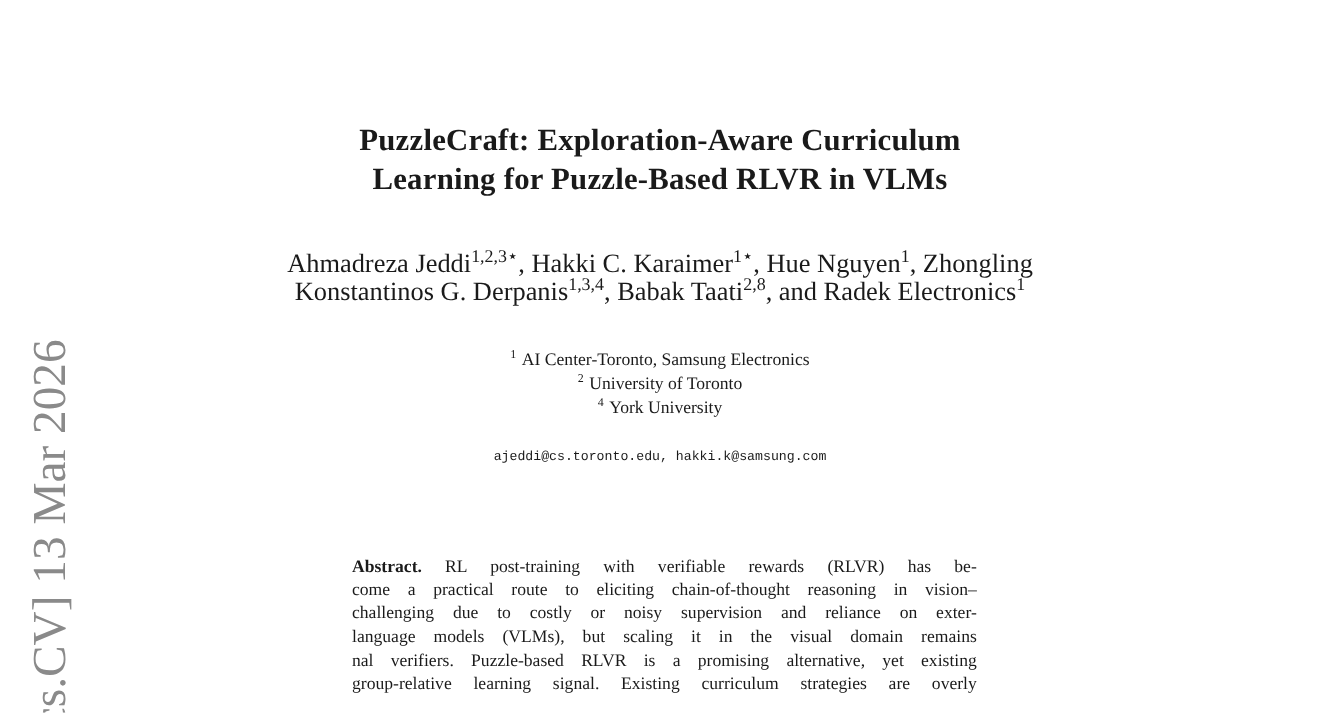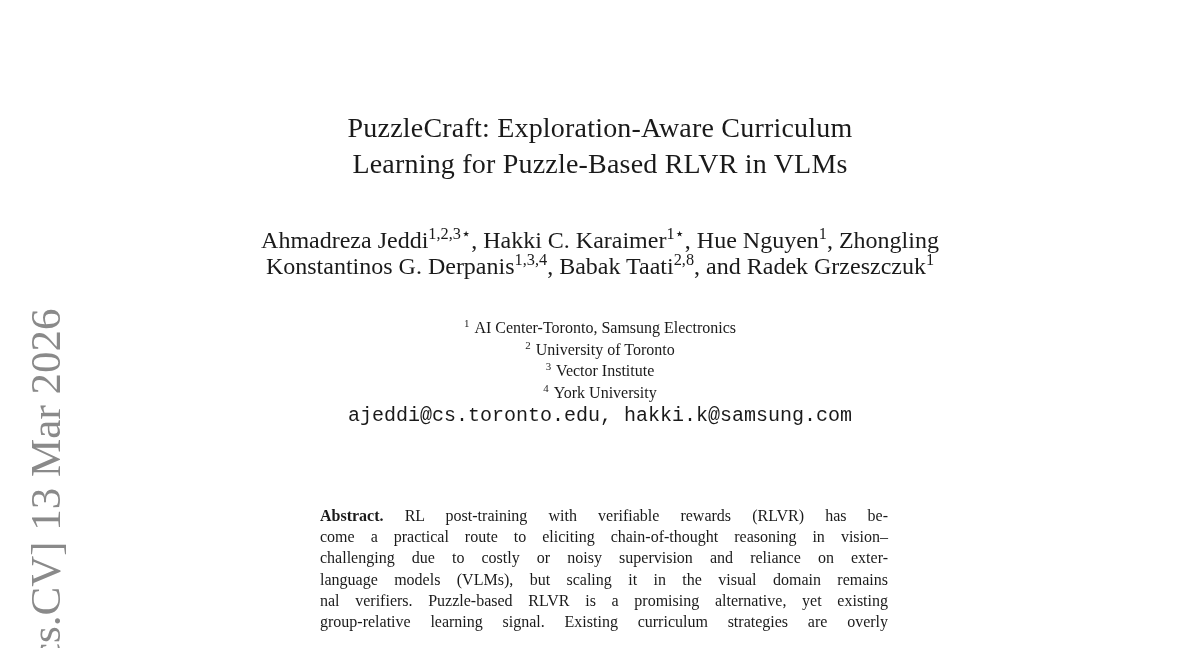--- a/index.html
+++ b/index.html
@@ -32,21 +32,21 @@
   }
 
   
   .title {
     position: absolute;
     left: 0;
     right: 0;
     top: 110px;
     text-align: center;
     font-size: 28px;
-    font-weight: normal;
+    font-weight: bold;
     line-height: 36px;
     letter-spacing: 0.2px;
   }
 
   
   .authors {
     position: absolute;
     left: 0;
     right: 0;
     top: 227px;
@@ -73,21 +73,21 @@
   .aff-text { margin-left: 5px; margin-top: 44px; }
 
   
   .emails {
     position: absolute;
     left: 0;
     right: 0;
     top: 405px;
     text-align: center;
     font-family: "Liberation Mono", "DejaVu Sans Mono", monospace;
-    font-size: 20px;
+    font-size: 12px;
     line-height: 21px;
   }
 
   
   .abstract {
     position: absolute;
     left: 320px;
     width: 568px;
     top: 505px;
     font-size: 16px;
@@ -107,27 +107,26 @@
 
   <div class="arxiv-stamp" style="color: rgb(138, 138, 138);">cs.CV] 13 Mar 2026</div>
 
   <div class="title">
     <div>PuzzleCraft: Exploration-Aware Curriculum</div>
     <div>Learning for Puzzle-Based RLVR in VLMs</div>
   </div>
 
   <div class="authors">
       <div><span>Ahmadreza Jeddi</span><sup>1,2,3⋆</sup><span>, Hakki C. Karaimer</span><sup>1⋆</sup><span>, Hue Nguyen</span><sup>1</sup><span>, Zhongling</span></div>
-      <div><span>Konstantinos G. Derpanis</span><sup>1,3,4</sup><span>, Babak Taati</span><sup>2,8</sup><span>, and Radek Grzeszczuk</span><sup>1</sup></div>
+      <div><span>Konstantinos G. Derpanis</span><sup>1,3,4</sup><span>, Babak Taati</span><sup>2,8</sup><span>, and Radek Electronics</span><sup>1</sup></div>
     </div>
 
   <div class="affiliations">
       <div><sup>1</sup><span class="aff-text">AI Center-Toronto, Samsung Electronics</span></div>
       <div><sup>2</sup><span class="aff-text">University of Toronto</span></div>
-      <div><sup>3</sup><span class="aff-text">Vector Institute</span></div>
       <div><sup>4</sup><span class="aff-text">York University</span></div>
     </div>
 
   <div class="emails">ajeddi@cs.toronto.edu, hakki.k@samsung.com</div>
 
   <div class="abstract">
       <div class="abs-line"><b class="abs-label">Abstract.</b><span> RL post-training with verifiable rewards (RLVR) has be-</span></div>
       <div class="abs-line"><span>come a practical route to eliciting chain-of-thought reasoning in vision–</span></div>
       <div class="abs-line"><span>challenging due to costly or noisy supervision and reliance on exter-</span></div>
       <div class="abs-line"><span>language models (VLMs), but scaling it in the visual domain remains</span></div>

